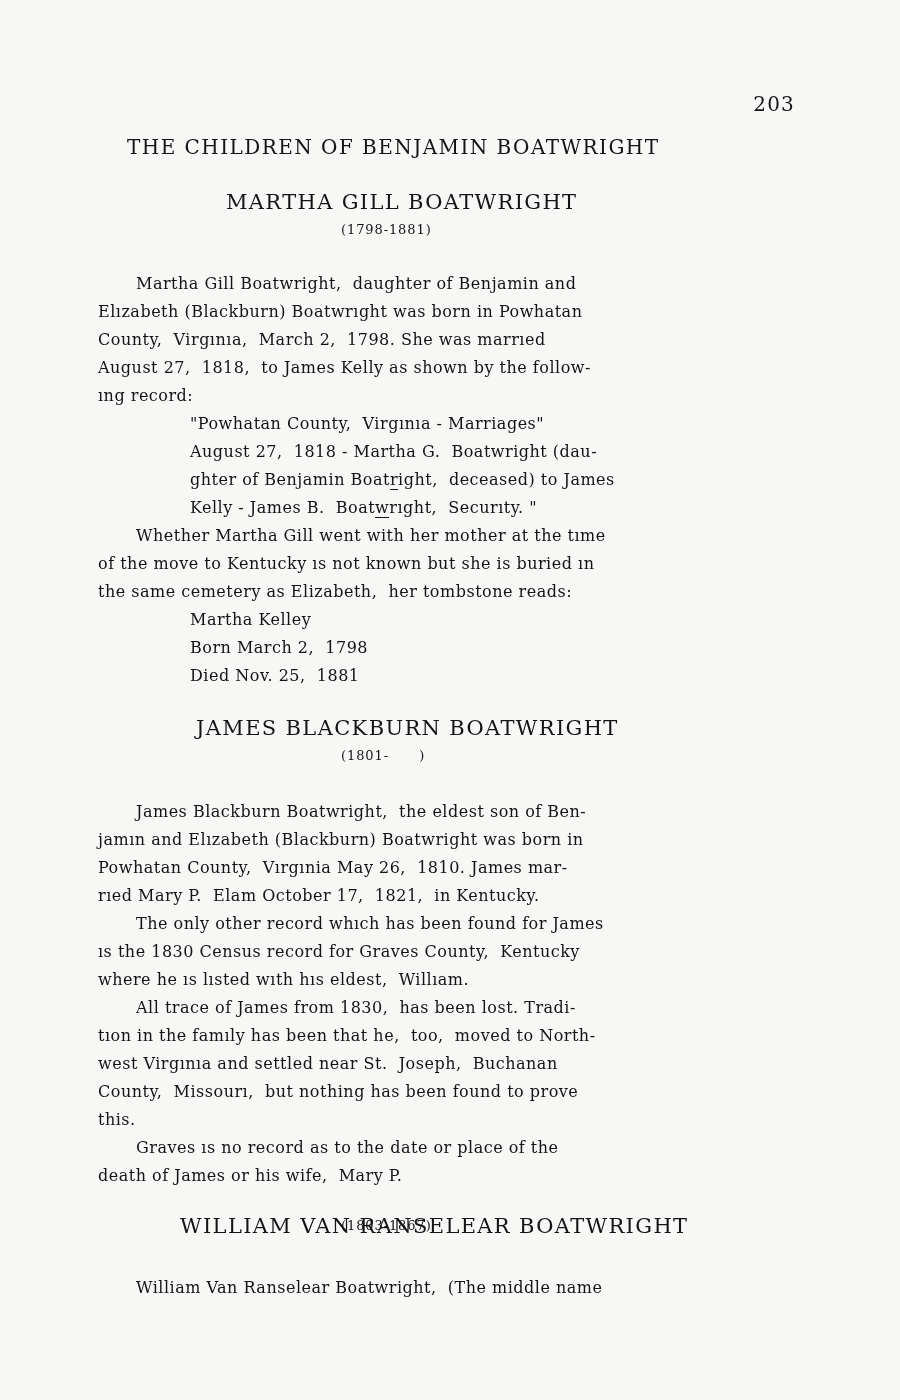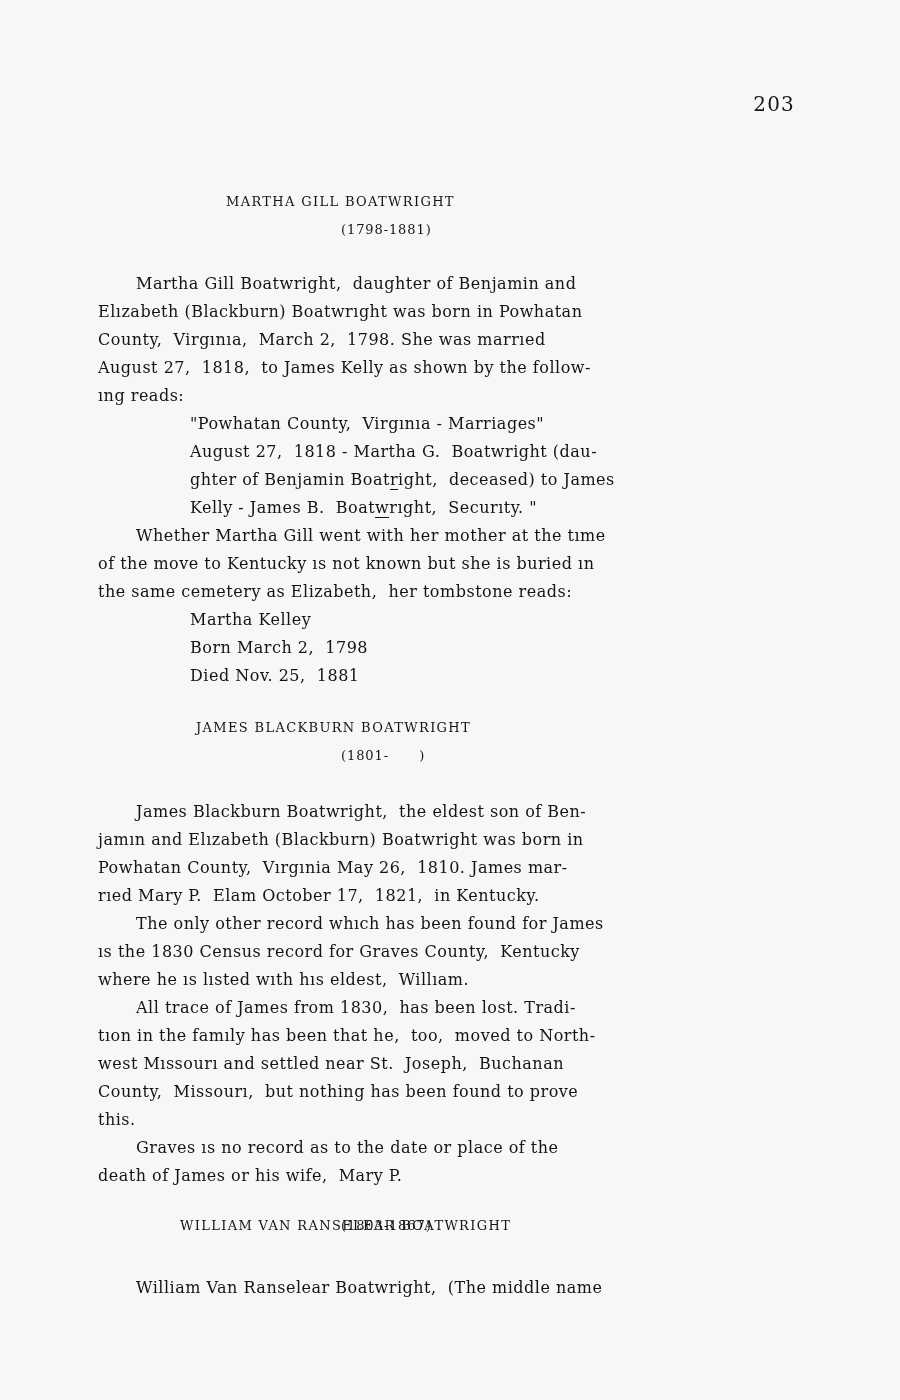--- a/index.html
+++ b/index.html
@@ -47,21 +47,21 @@
   }
 
   
   .head-main {
     font-size: 20px;
     letter-spacing: 1.45px;
   }
 
   
   .head-section {
-    font-size: 13px;
+    font-size: 21px;
     letter-spacing: 1.35px;
   }
 
   
   .head-dates {
     font-size: 13px;
     letter-spacing: 0.9px;
   }
 
   
@@ -76,56 +76,57 @@
     padding-bottom: 0px;
   }
 </style>
 </head>
 <body>
 
 <div class="page">
 
   <div class="folio">203</div>
 
+  <div class="line head-main" id="running-head" style="left: 127px; top: 133px;">THE CHILDREN OF BENJAMIN BOATWRIGHT</div>
 
   <div id="sections-root">
       <div class="line head-section" style="left: 226px; top: 188px;">MARTHA GILL BOATWRIGHT</div>
       <div class="line head-dates" style="left: 341px; top: 216px;">(1798-1881)</div>
       <div class="line head-section" style="left: 196px; top: 714px;">JAMES BLACKBURN BOATWRIGHT</div>
       <div class="line head-dates" style="left: 341px; top: 742px;">(1801-      )</div>
       <div class="line head-section" style="left: 148px; top: 1212px; margin-left: 32px;">WILLIAM VAN RANSELEAR BOATWRIGHT</div>
       <div class="line head-dates" style="left: 341px; top: 1212px;">(1803-1867)</div>
     </div>
 
   <div id="body-root">
       <div class="line body-line" style="left: 136px; top: 270px;"><span>Martha Gill Boatwright,  daughter of Benjamin and</span></div>
       <div class="line body-line" style="left: 98px; top: 298px;"><span>Elızabeth (Blackburn) Boatwrıght was born in Powhatan</span></div>
       <div class="line body-line" style="left: 98px; top: 326px;"><span>County,  Virgınıa,  March 2,  1798. She was marrıed</span></div>
       <div class="line body-line" style="left: 98px; top: 354px;"><span>August 27,  1818,  to James Kelly as shown by the follow-</span></div>
-      <div class="line body-line" style="left: 98px; top: 382px;"><span>ıng reads:</span></div>
+      <div class="line body-line" style="left: 98px; top: 382px;"><span>ıng record:</span></div>
       <div class="line body-line" style="left: 190px; top: 410px;"><span>"Powhatan County,  Virgınıa - Marriages"</span></div>
       <div class="line body-line" style="left: 190px; top: 438px;"><span>August 27,  1818 - Martha G.  Boatwright (dau-</span></div>
       <div class="line body-line" style="left: 190px; top: 466px;"><span>ghter of Benjamin Boat</span><span class="ul">r</span><span>ight,  deceased) to James</span></div>
       <div class="line body-line" style="left: 190px; top: 494px;"><span>Kelly - James B.  Boat</span><span class="ul">w</span><span>rıght,  Securıty. "</span></div>
       <div class="line body-line" style="left: 136px; top: 522px;"><span>Whether Martha Gill went with her mother at the tıme</span></div>
       <div class="line body-line" style="left: 98px; top: 550px;"><span>of the move to Kentucky ıs not known but she is buried ın</span></div>
       <div class="line body-line" style="left: 98px; top: 578px;"><span>the same cemetery as Elizabeth,  her tombstone reads:</span></div>
       <div class="line body-line" style="left: 190px; top: 606px;"><span>Martha Kelley</span></div>
       <div class="line body-line" style="left: 190px; top: 634px;"><span>Born March 2,  1798</span></div>
       <div class="line body-line" style="left: 190px; top: 662px;"><span>Died Nov. 25,  1881</span></div>
       <div class="line body-line" style="left: 136px; top: 798px;"><span>James Blackburn Boatwright,  the eldest son of Ben-</span></div>
       <div class="line body-line" style="left: 98px; top: 826px;"><span>jamın and Elızabeth (Blackburn) Boatwright was born in</span></div>
       <div class="line body-line" style="left: 98px; top: 854px;"><span>Powhatan County,  Vırgınia May 26,  1810. James mar-</span></div>
       <div class="line body-line" style="left: 98px; top: 882px;"><span>rıed Mary P.  Elam October 17,  1821,  in Kentucky.</span></div>
       <div class="line body-line" style="left: 136px; top: 910px;"><span>The only other record whıch has been found for James</span></div>
       <div class="line body-line" style="left: 98px; top: 938px;"><span>ıs the 1830 Census record for Graves County,  Kentucky</span></div>
       <div class="line body-line" style="left: 98px; top: 966px;"><span>where he ıs lısted wıth hıs eldest,  Willıam.</span></div>
       <div class="line body-line" style="left: 136px; top: 994px;"><span>All trace of James from 1830,  has been lost. Tradi-</span></div>
       <div class="line body-line" style="left: 98px; top: 1022px;"><span>tıon in the famıly has been that he,  too,  moved to North-</span></div>
-      <div class="line body-line" style="left: 98px; top: 1050px;"><span>west Mıssourı and settled near St.  Joseph,  Buchanan</span></div>
+      <div class="line body-line" style="left: 98px; top: 1050px;"><span>west Virgınıa and settled near St.  Joseph,  Buchanan</span></div>
       <div class="line body-line" style="left: 98px; top: 1078px;"><span>County,  Missourı,  but nothing has been found to prove</span></div>
       <div class="line body-line" style="left: 98px; top: 1106px; text-align: center;"><span>this.</span></div>
       <div class="line body-line" style="left: 136px; top: 1134px;"><span>Graves ıs no record as to the date or place of the</span></div>
       <div class="line body-line" style="left: 98px; top: 1162px;"><span>death of James or his wife,  Mary P.</span></div>
       <div class="line body-line" style="left: 136px; top: 1274px;"><span>William Van Ranselear Boatwright,  (The middle name</span></div>
     </div>
 
 </div>
 
 </body></html>

